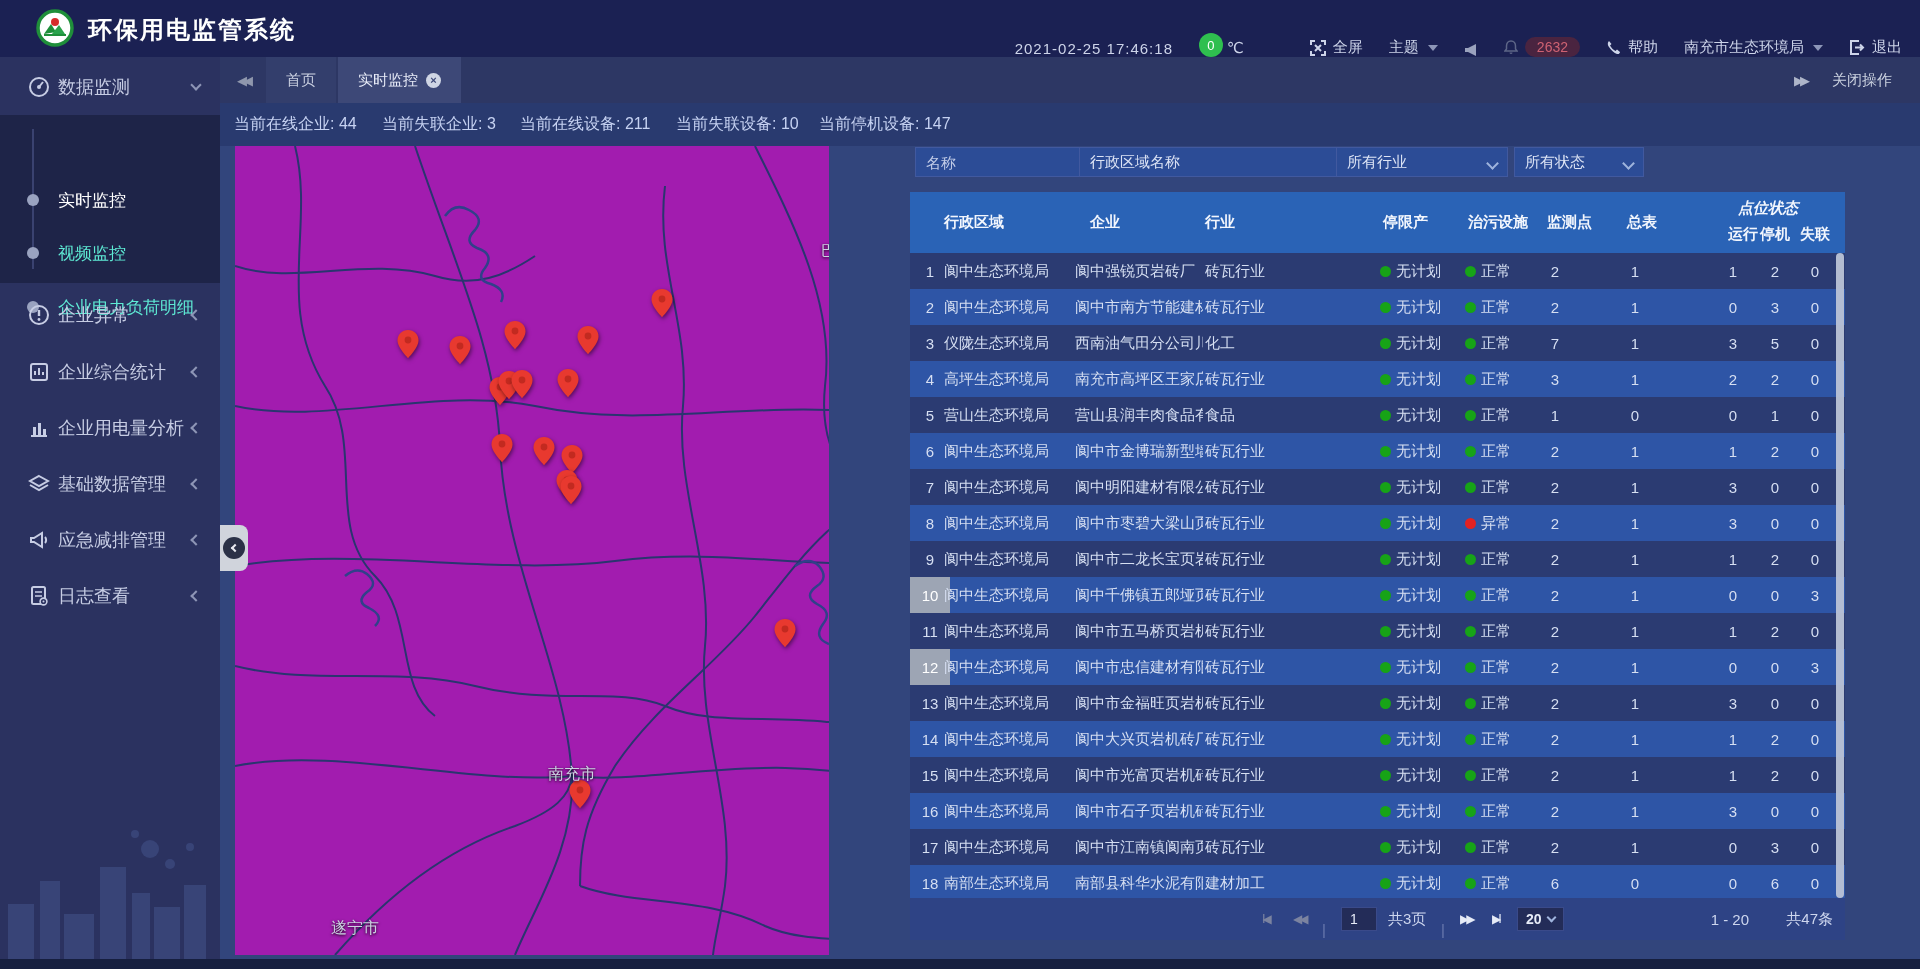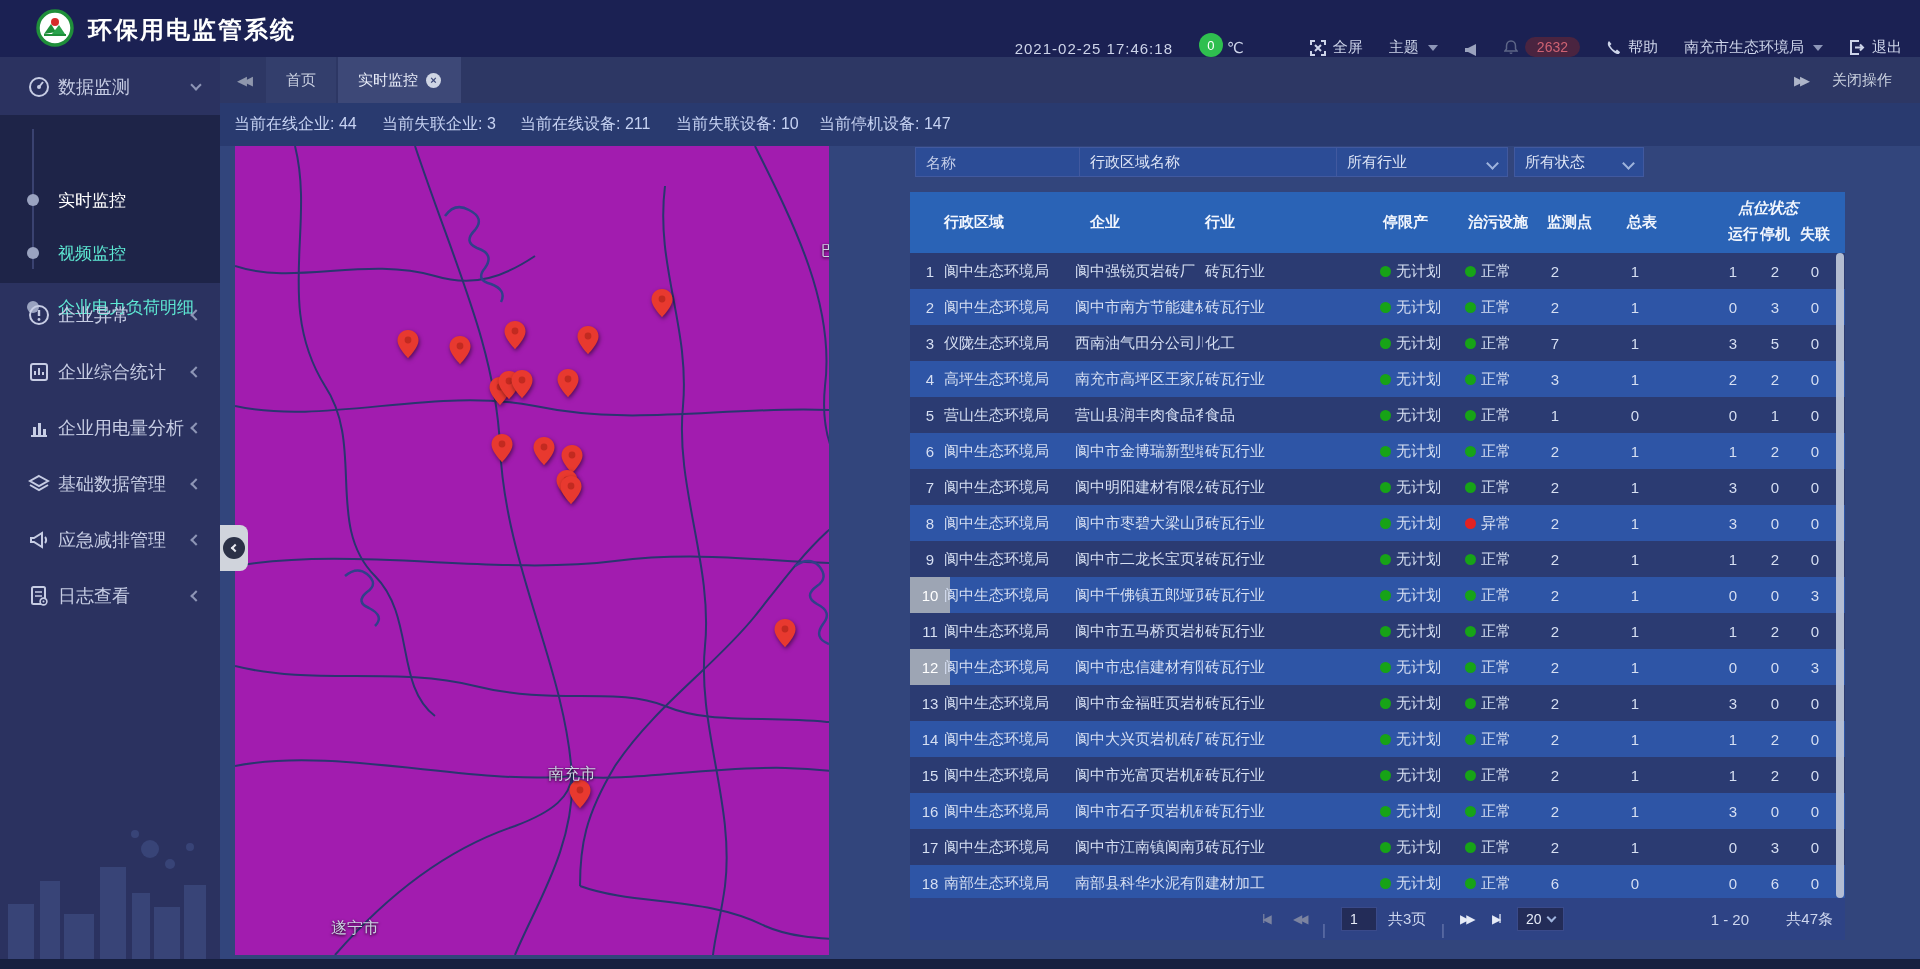--- a/index.html
+++ b/index.html
@@ -690,21 +690,21 @@
         <span class="pg pg-ico disabled" style="left:352px;">Ⅰ◀</span>
         <span class="pg pg-ico disabled" style="left:383px;">◀◀</span>
         <span class="pg pg-sep" style="left:412px; position:absolute; top:10px;">|</span>
         <span class="pg" style="left:431px; top:9px; height:24px;">
             <input class="pg-input" value="1" style="">
           </span>
         <span class="pg" style="left:478px;">共3页</span>
         <span class="pg pg-sep" style="left:531px; position:absolute; top:10px;">|</span>
         <span class="pg pg-ico enabled" style="left:550px;">▶▶</span>
         <span class="pg pg-ico enabled" style="left:582px;">▶Ⅰ</span>
-        <span class="pg" style="left:607px; top:9px; height:24px;">
+        <span class="pg" style="left:607px; top:9px; height:24px;font-weight:bold;">
           <span class="pg-select">
             <span>20</span>
             <span class="sc"></span>
           </span>
         </span>
         <span class="pg" style="right:96px;text-align:center;">1 - 20</span>
         <span class="pg" style="right:12px;">共47条</span>
       </div>
     </div>
   </div>

